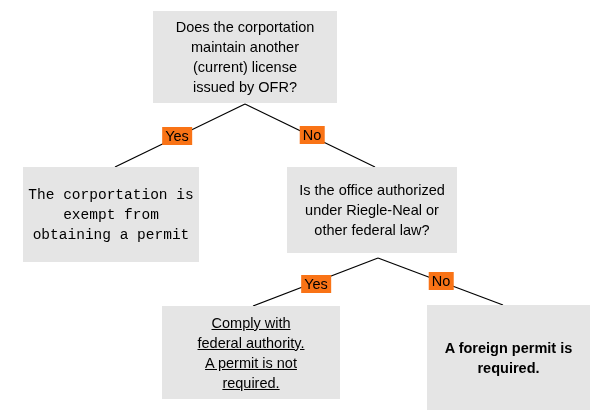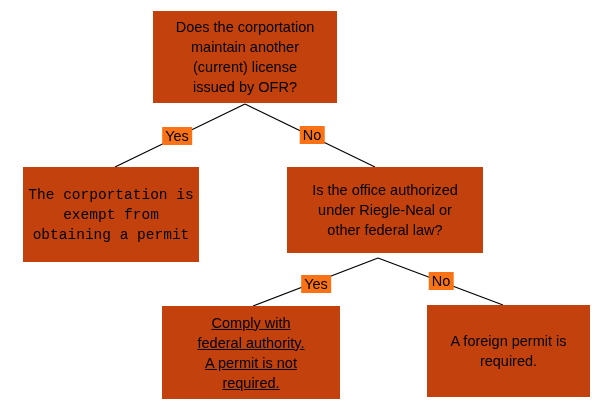--- a/index.html
+++ b/index.html
@@ -21,37 +21,37 @@
     top: 0;
     width: 606px;
     height: 416px;
   }
   .edges line {
     stroke: #000000;
     stroke-width: 1.2;
   }
   .node {
     position: absolute;
-    background: #c2410c;
+    background: #e5e5e5;
     color: #000000;
     display: flex;
     align-items: center;
     justify-content: center;
     text-align: center;
     white-space: pre-line;
     font-size: 14.5px;
     line-height: 20px;
     box-sizing: border-box;
     padding: 2px 4px;
   }
   #n-root       { left: 153px; top:  11px; width: 184px; height: 92px; }
   #n-exempt     { left:  23px; top: 167px; width: 176px; height: 95px; font-family: Liberation Mono, monospace; }
-  #n-authorized { left: 287px; top: 167px; width: 196px; height: 86px; }
+  #n-authorized { left: 287px; top: 167px; width: 170px; height: 86px; }
   #n-comply     { left: 162px; top: 306px; width: 178px; height: 93px; text-decoration: underline; }
-  #n-foreign    { left: 427px; top: 305px; width: 163px; height: 92px; }
+  #n-foreign    { left: 427px; top: 305px; width: 163px; height: 105px; font-weight: bold; }
   .edge-label {
     position: absolute;
     transform: translate(-50%, -50%);
     background: #f97316;
     color: #000000;
     font-size: 14.5px;
     line-height: 18px;
     padding: 0 3px;
   }
   #lbl-root-yes { left: 177px; top: 136px; }

